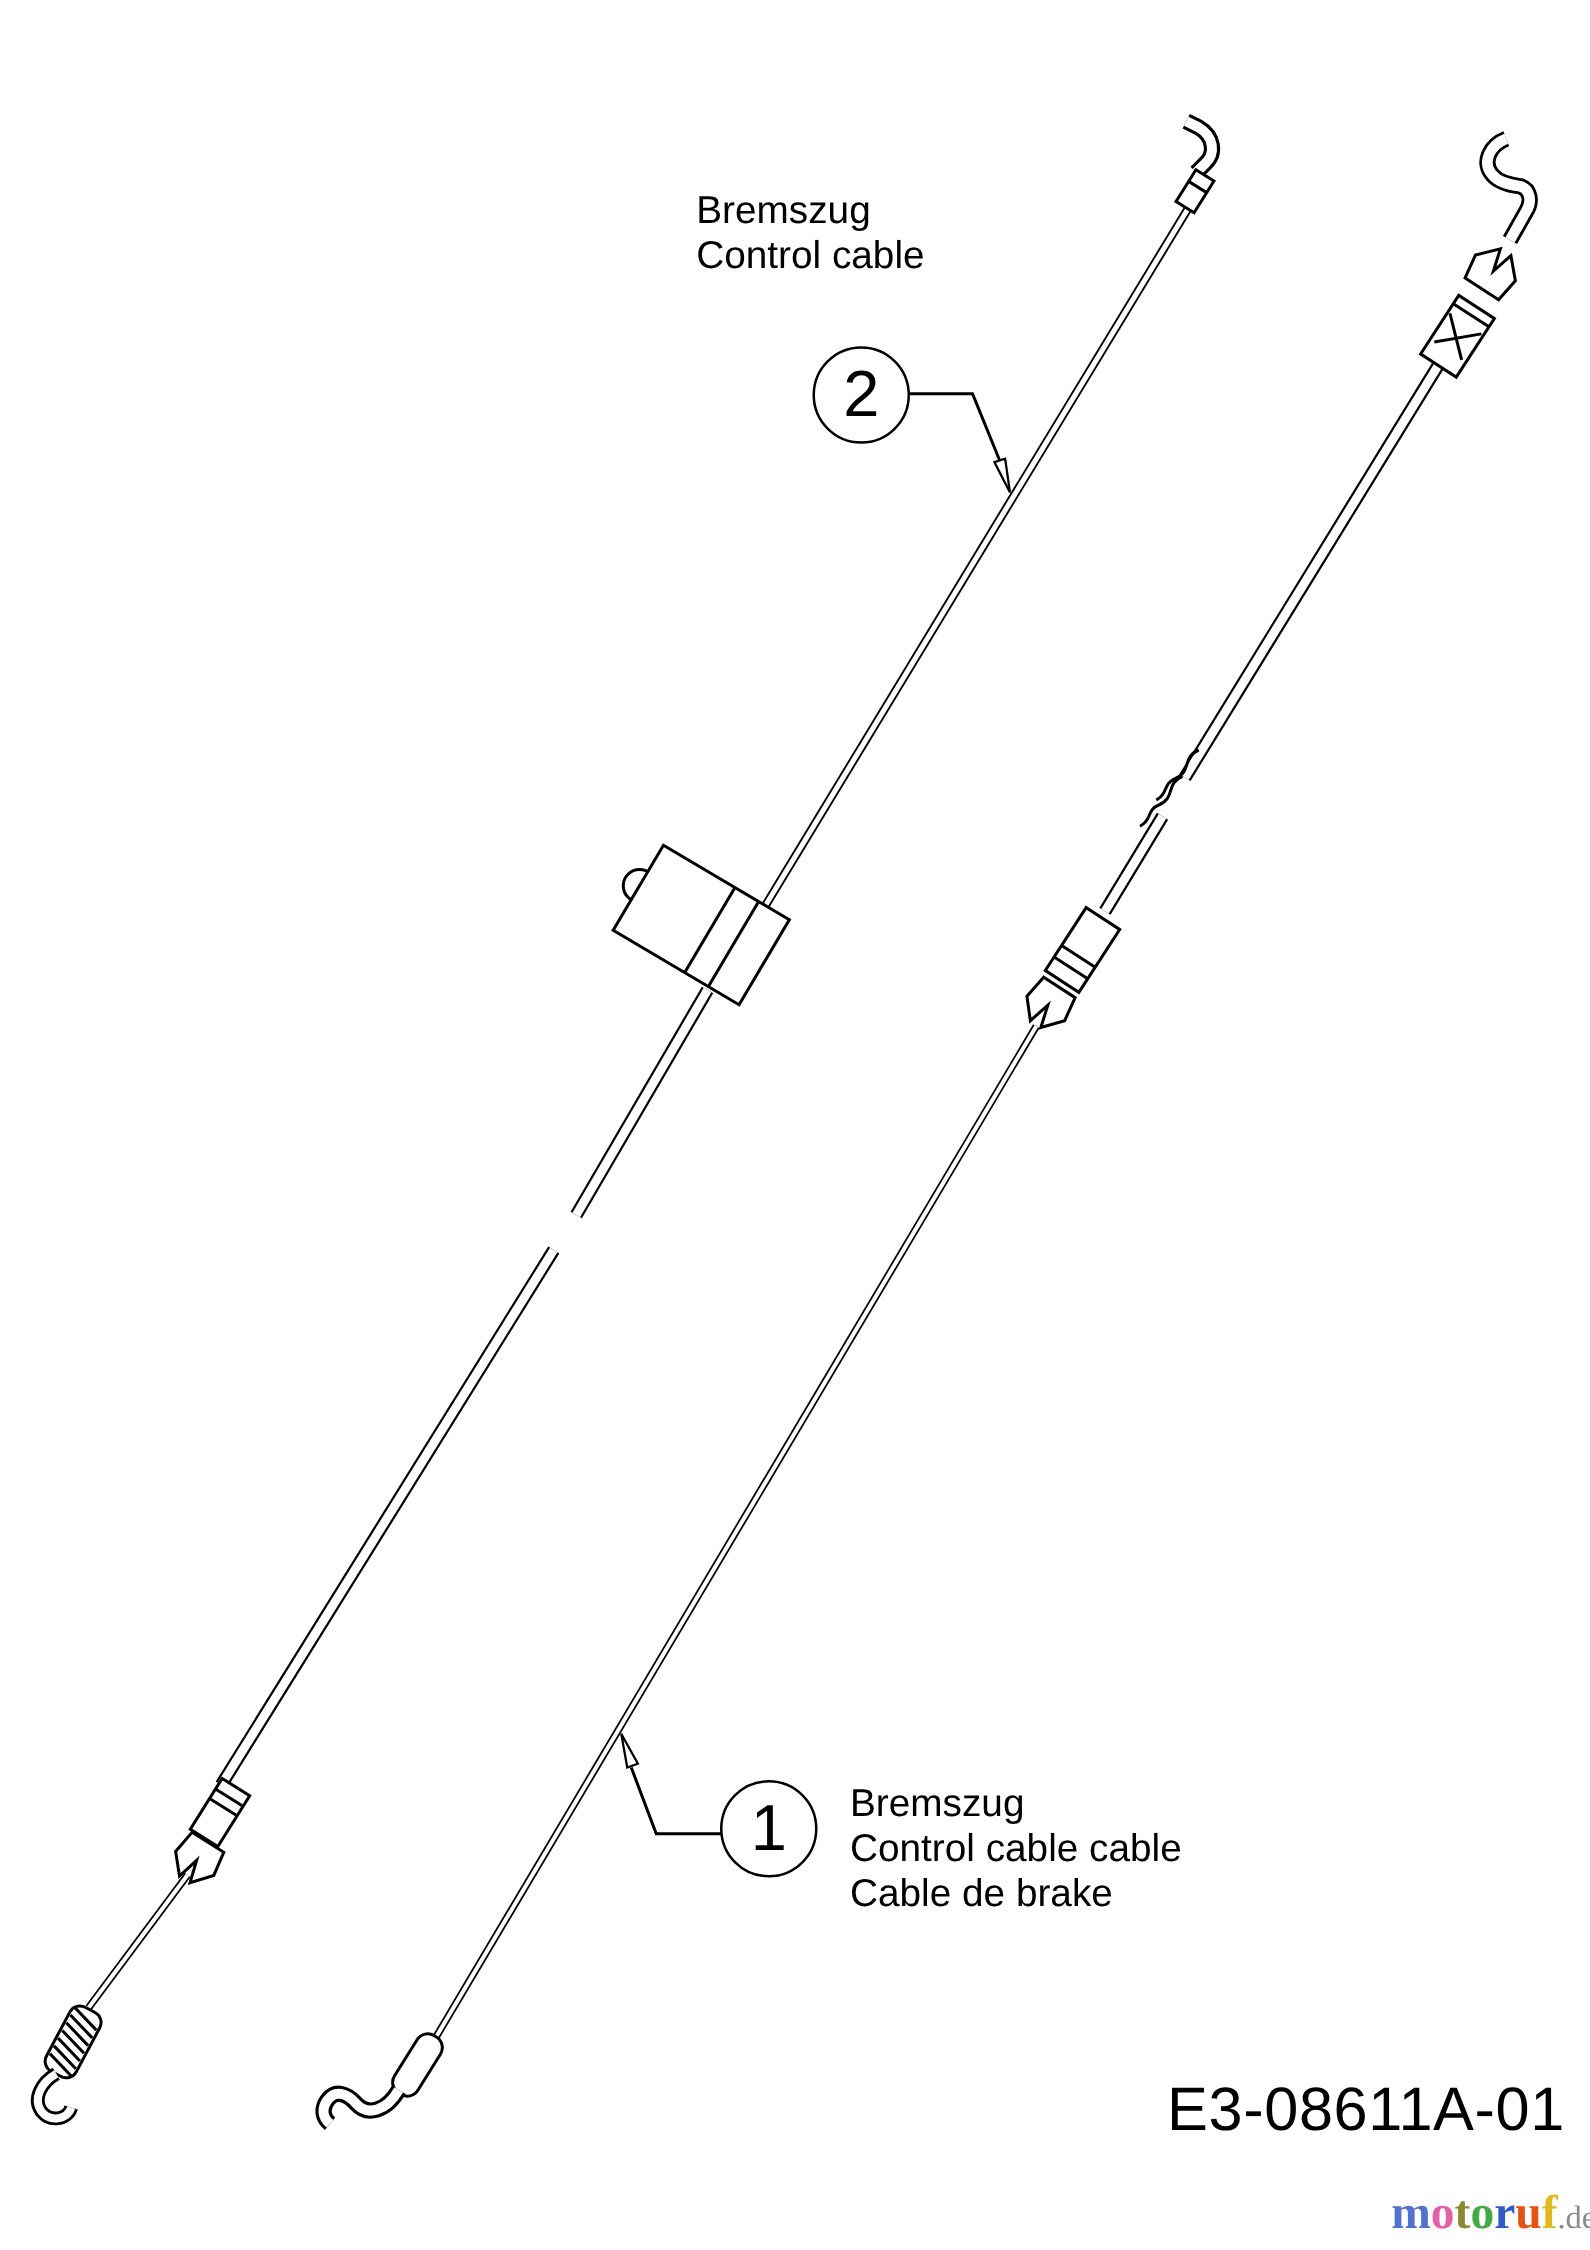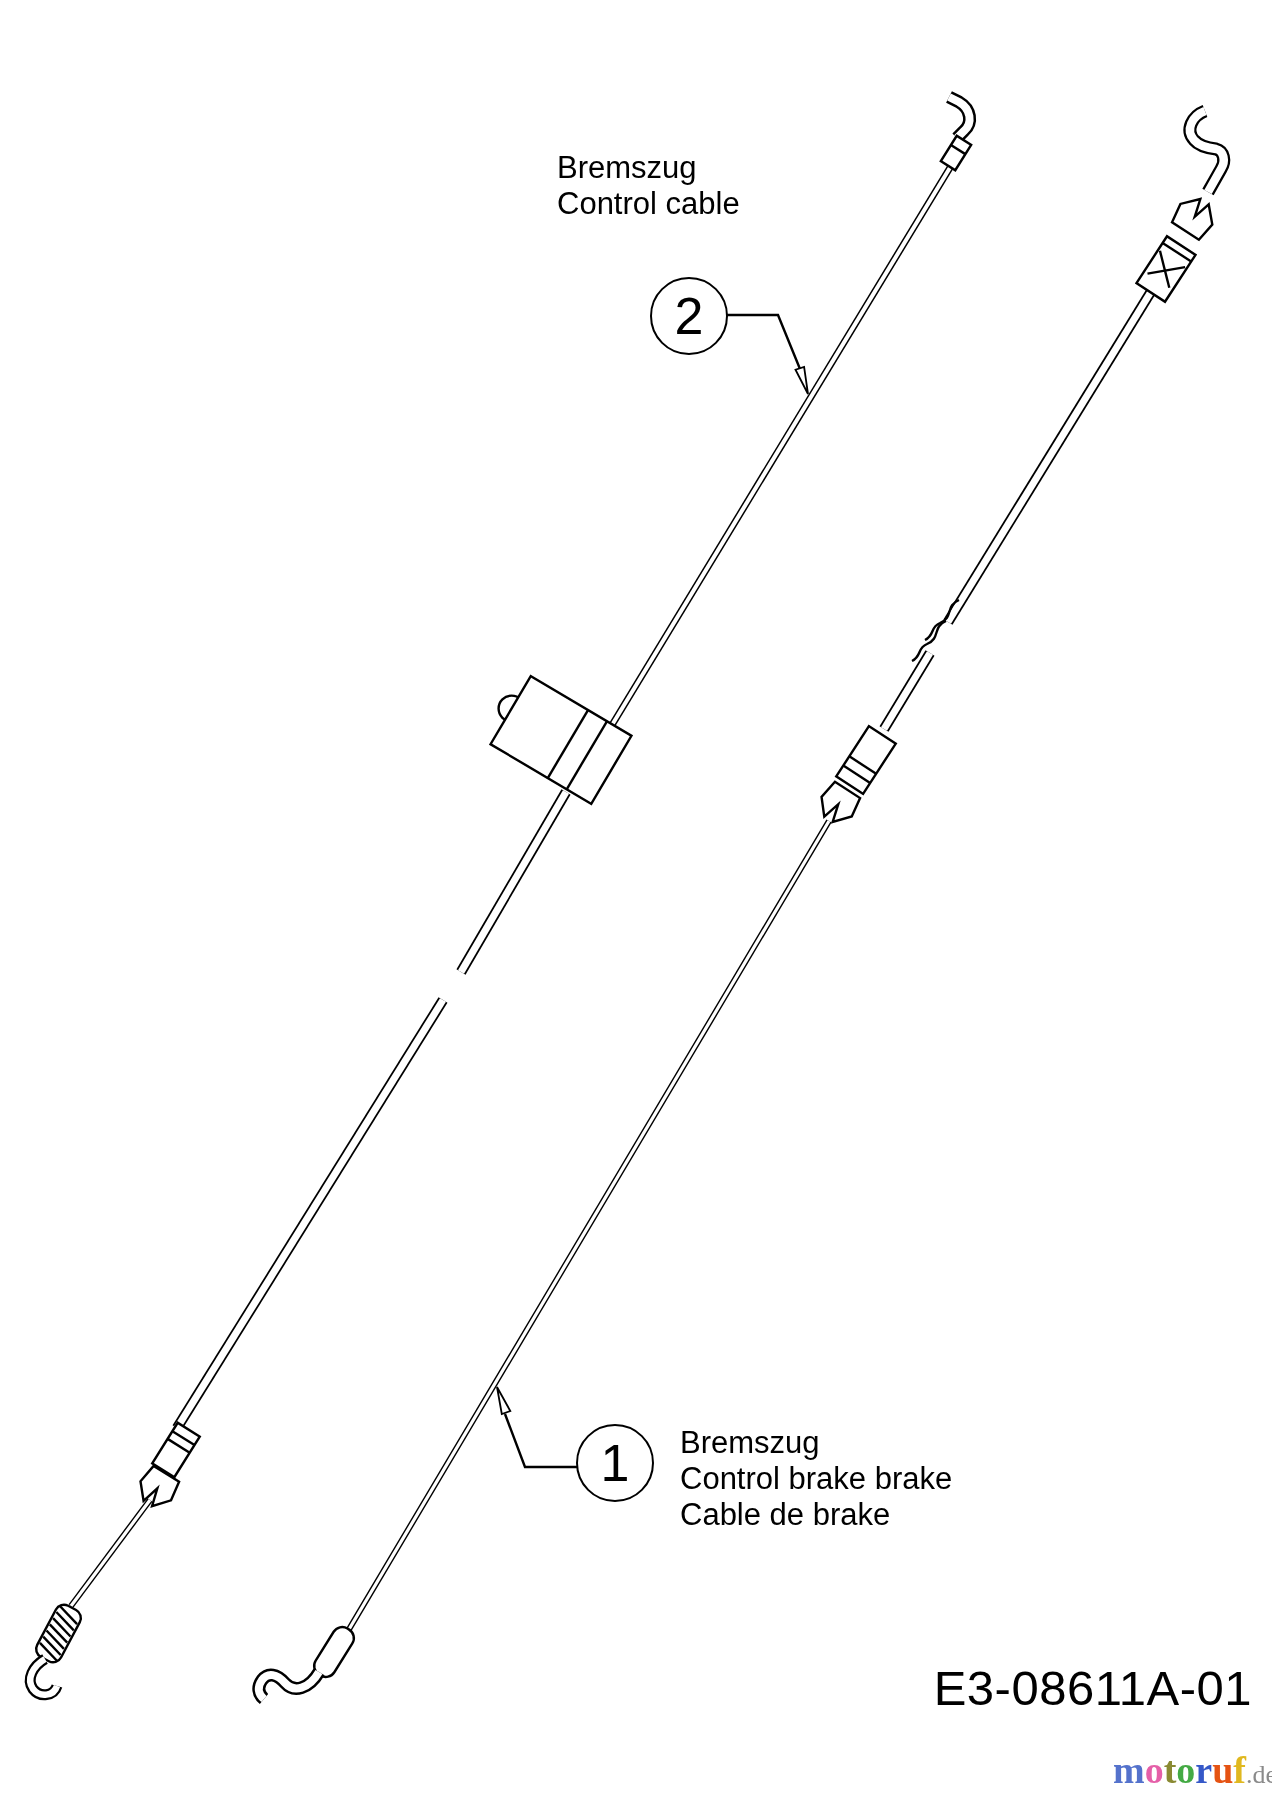--- a/index.html
+++ b/index.html
@@ -180,21 +180,21 @@
     <div>Bremszug</div>
     <div>Control cable</div>
   </div>
 
   <div class="callout" id="callout-2">
     <span>2</span>
   </div>
 
   <div class="lbl" id="label-1">
     <div>Bremszug</div>
-    <div>Control brake brake</div>
+    <div>Control cable cable</div>
     <div>Cable de brake</div>
   </div>
 
   <div class="callout" id="callout-1">
     <span>1</span>
   </div>
 
   <div id="part-number">E3-08611A-01</div>
 
   <div id="watermark">

